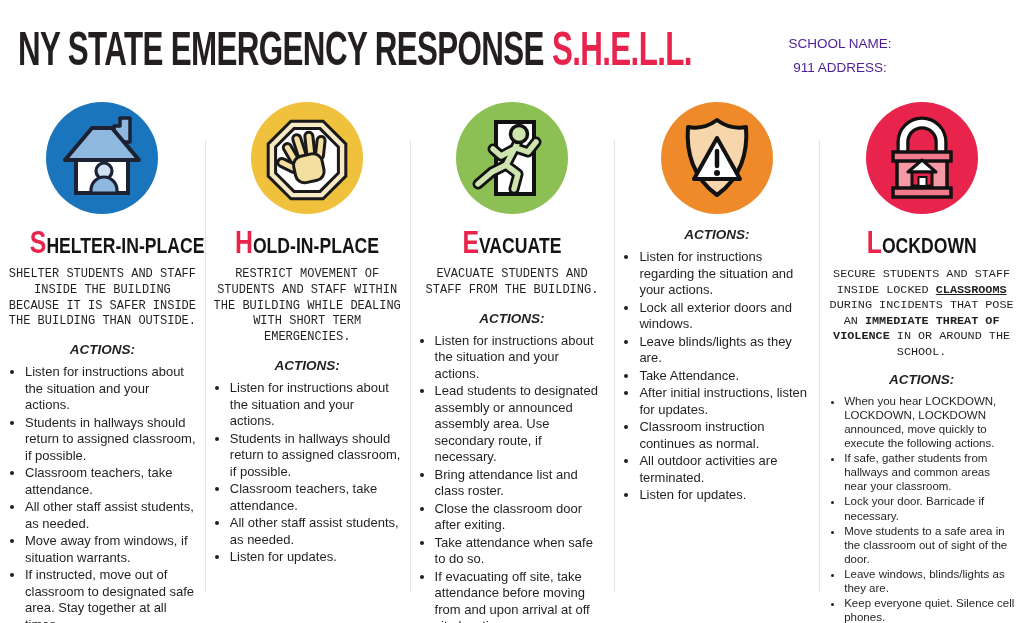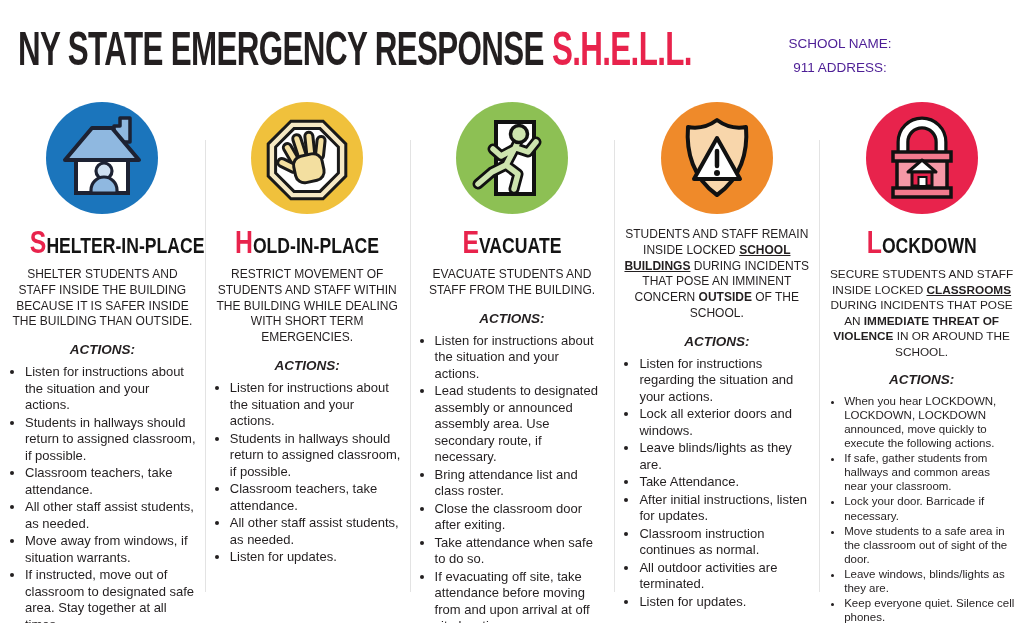--- a/index.html
+++ b/index.html
@@ -26,21 +26,21 @@
   .column-shelter  .circle{background:#1b75bc;}
   .column-hold     .circle{background:#f0c13c;}
   .column-evacuate .circle{background:#8dc054;}
   .column-lockout  .circle{background:#ef8a2a;}
   .column-lockdown .circle{background:#e8234c;}
   .circle svg{display:block;width:112px;height:112px;}
   .col-title{margin:12px 0 9px;line-height:1;white-space:nowrap;}
   .col-title .scale{display:inline-block;transform:scaleX(0.8);transform-origin:center bottom;
     font-weight:700;font-size:22px;color:#141414;}
   .col-title .first{font-size:31px;color:#e8234c;}
-  .desc{font-size:12px;line-height:1.32;margin:0;font-weight:400;}
+  .desc{font-size:12px;line-height:1.32;margin:0;font-weight:400;font-family:Liberation Mono, monospace;}
   .bu{font-weight:700;text-decoration:underline;}
   .b{font-weight:700;}
   .actions-label{font-style:italic;font-weight:700;font-size:13.5px;margin:12px 0 7px;}
   ul.actions{text-align:left;margin:0;padding:0 0 0 17px;font-size:13px;line-height:1.27;}
   ul.actions li{margin:0 0 1px 0;}
   .column-lockdown ul.actions{font-size:11.5px;line-height:1.22;}
   .column-lockdown .desc{font-size:11.8px;}
 </style>
 </head>
 <body>
@@ -136,21 +136,20 @@
 
     <section class="column column-lockout">
       <div class="circle">
         <svg viewBox="0 0 112 112">
           <path d="M56,18 C64,24 74,27 85,25 C87,50 80,76 56,93 C32,76 25,50 27,25 C38,27 48,24 56,18 Z" fill="#f8d6ab" stroke="#111111" stroke-width="4" stroke-linejoin="round"></path>
           <path d="M56,36 L79,77 L33,77 Z" fill="#ffffff" stroke="#111111" stroke-width="4" stroke-linejoin="round"></path>
           <line x1="56" y1="49" x2="56" y2="64" stroke="#111111" stroke-width="4.5" stroke-linecap="round"></line>
           <circle cx="56" cy="71" r="3" fill="#111111"></circle>
         </svg>
       </div>
-      <p class="desc"><span>STUDENTS AND STAFF REMAIN INSIDE LOCKED </span><span class="bu">SCHOOL BUILDINGS</span><span> DURING INCIDENTS THAT POSE AN IMMINENT CONCERN </span><span class="b">OUTSIDE</span><span> OF THE SCHOOL.</span></p>
       <h3 class="actions-label">ACTIONS:</h3>
       <ul class="actions">
           <li>Listen for instructions regarding the situation and your actions.</li>
           <li>Lock all exterior doors and windows.</li>
           <li>Leave blinds/lights as they are.</li>
           <li>Take Attendance.</li>
           <li>After initial instructions, listen for updates.</li>
           <li>Classroom instruction continues as normal.</li>
           <li>All outdoor activities are terminated.</li>
           <li>Listen for updates.</li>

